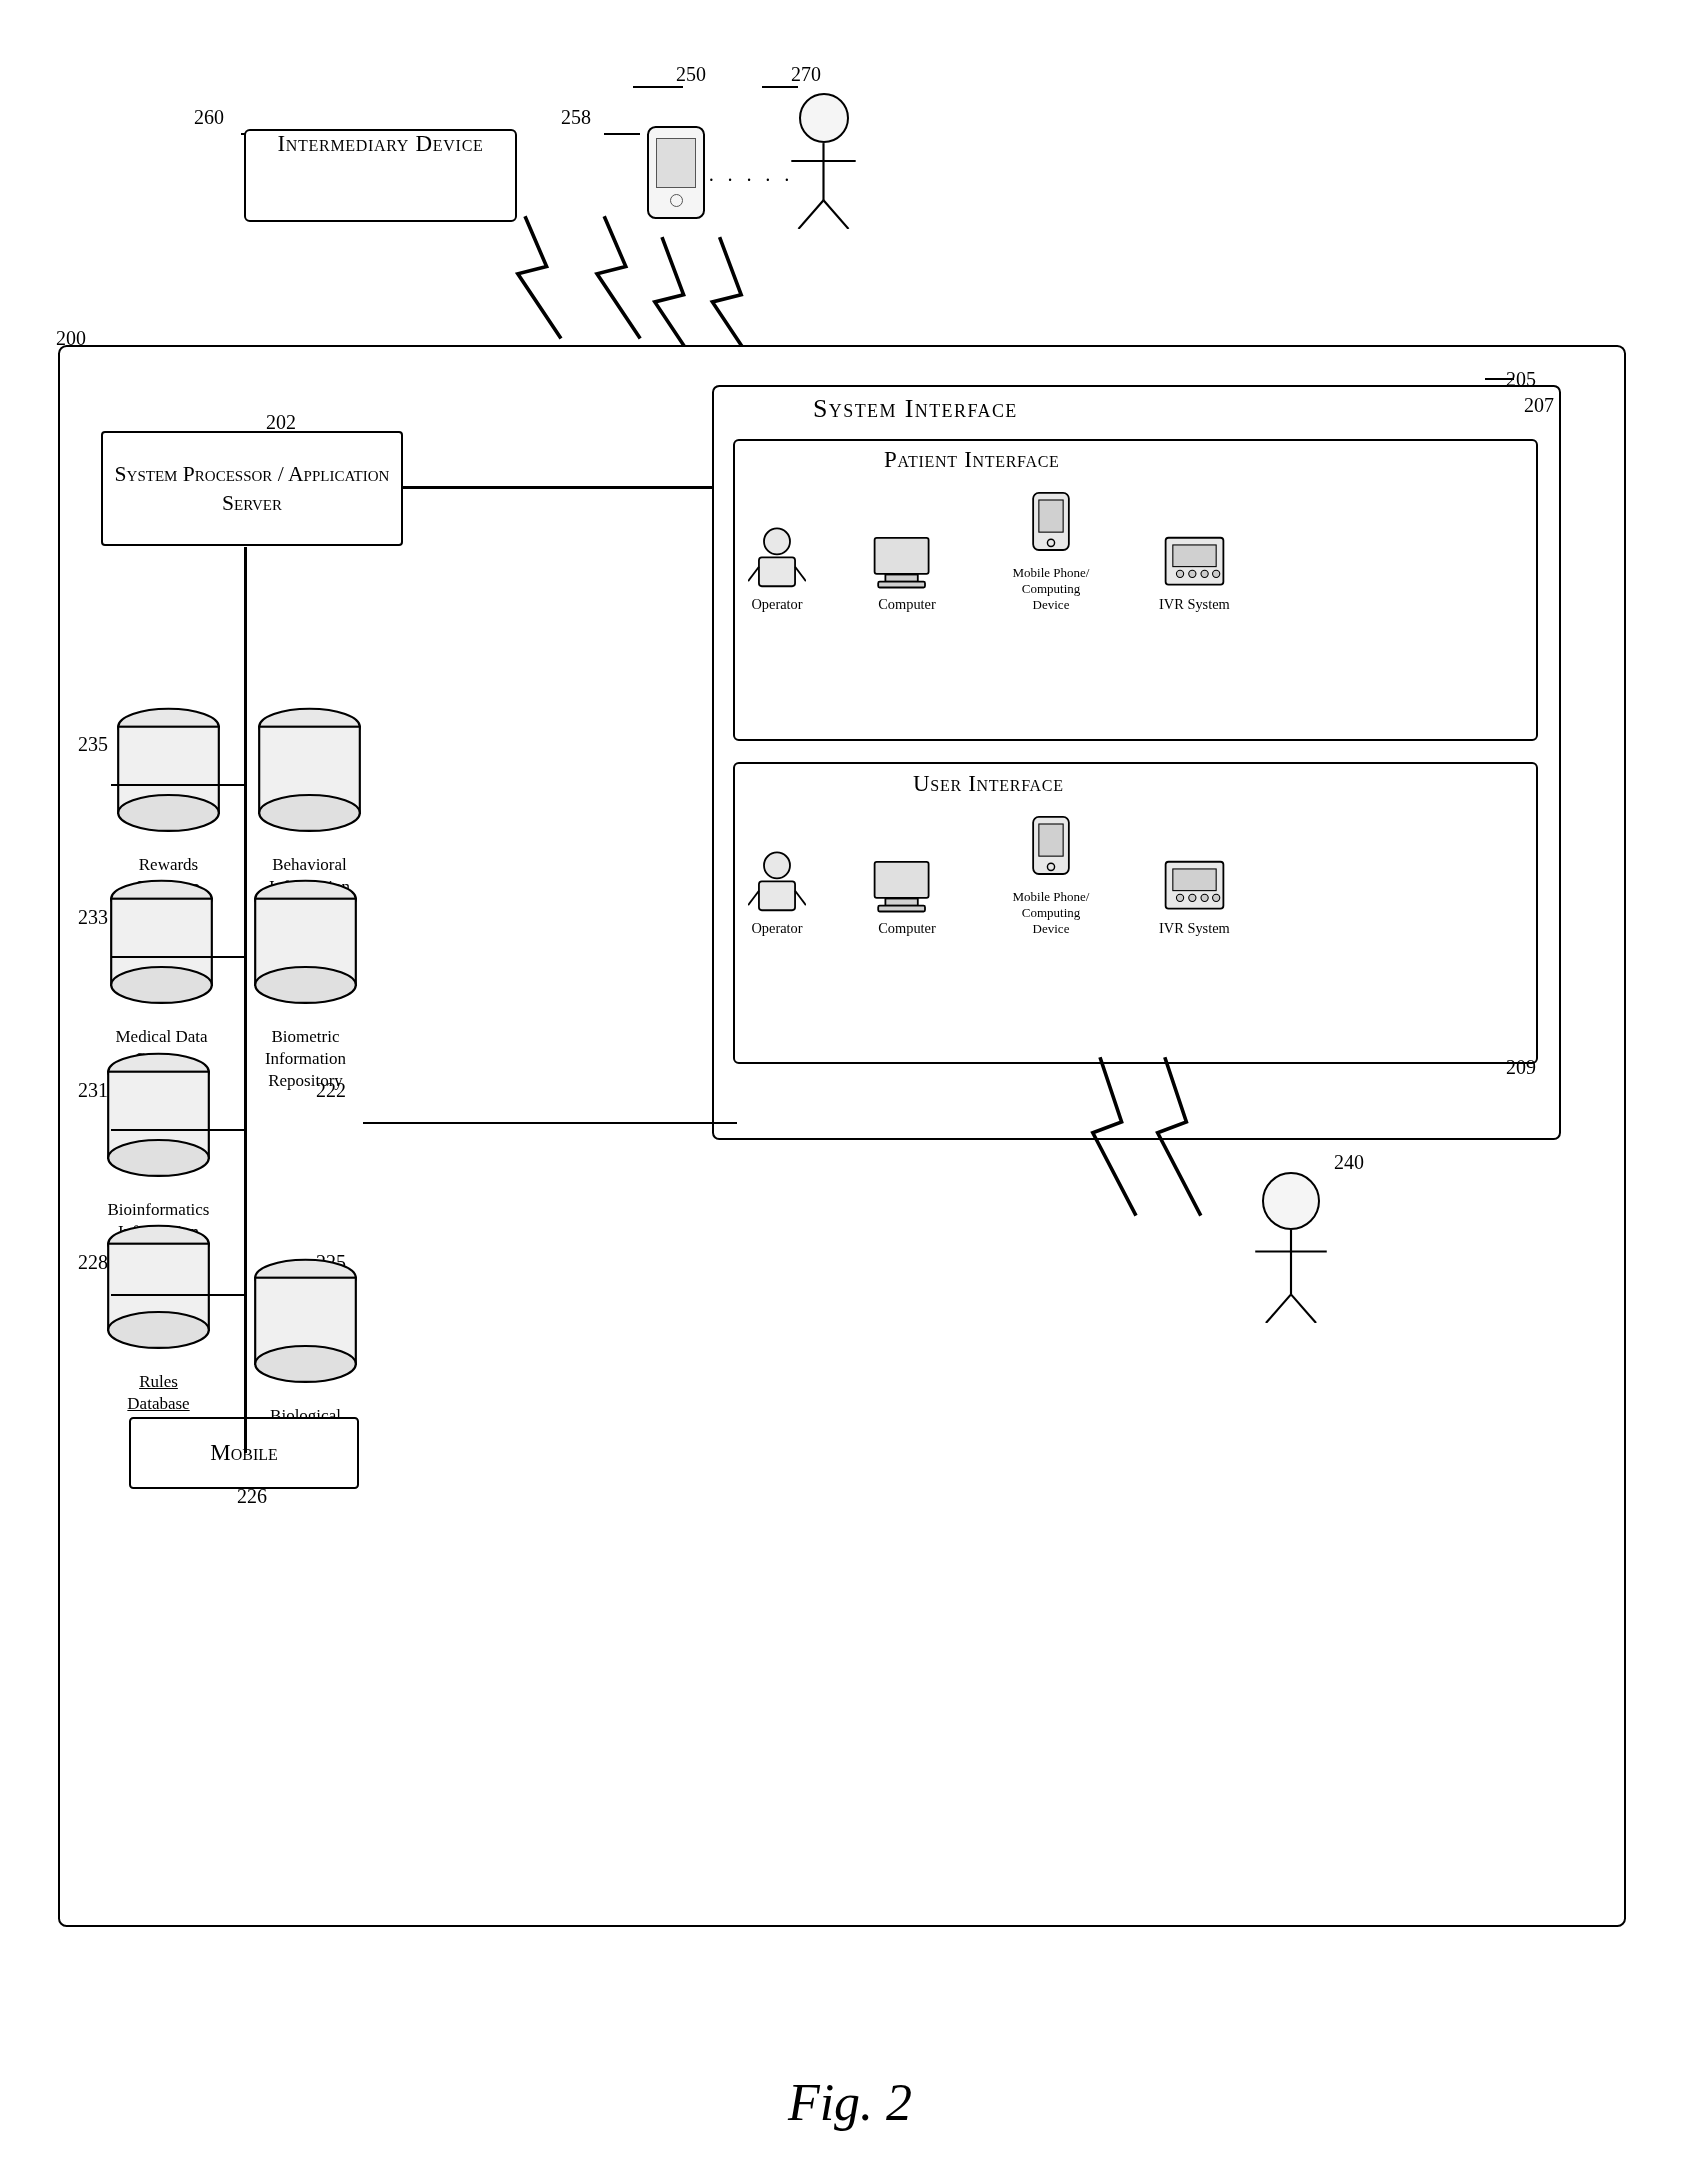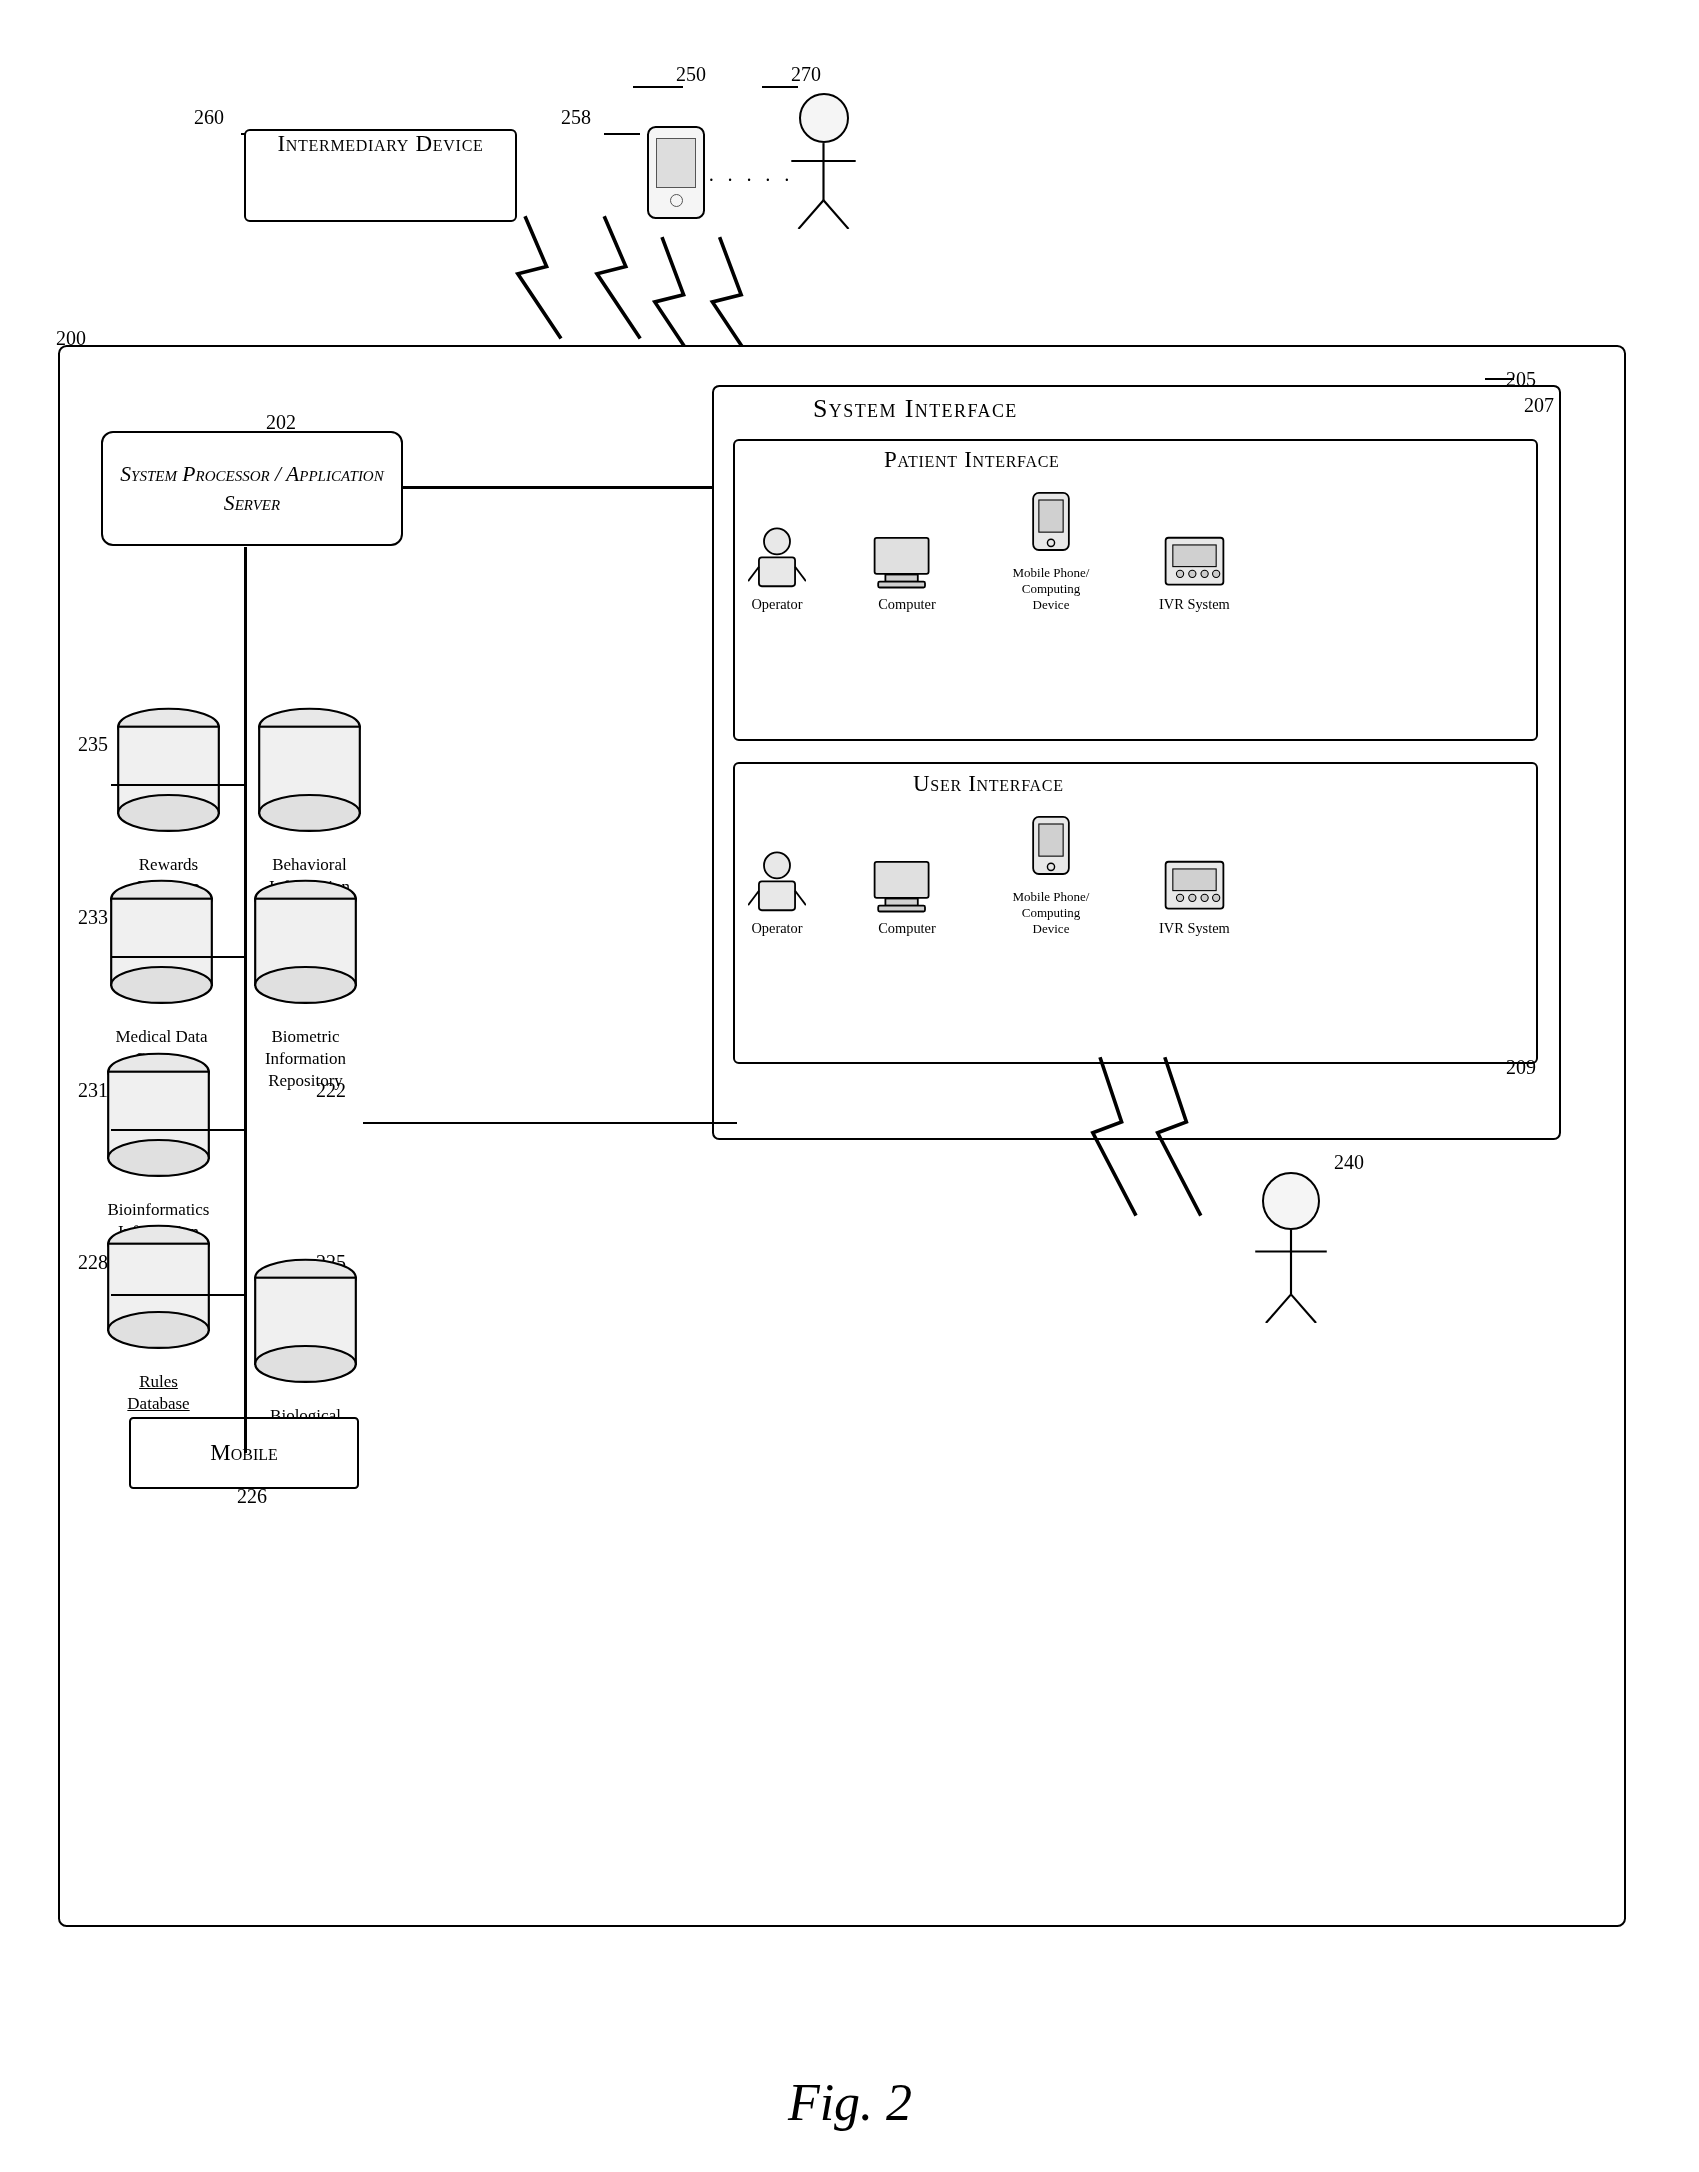--- a/index.html
+++ b/index.html
@@ -76,25 +76,24 @@
       border-radius: 8.6px;
       background: #fff;
     }
 
     
     .processor-box {
       position: absolute;
       top: 431px; left: 101px;
       width: 302px; height: 115px;
       border: 2.2px solid #000;
-      border-radius: 12px;
+      border-radius: 4px;
       background: #fff;
       display: flex; align-items: center; justify-content: flex-start;
       text-align: center;
-      font-style: italic;
     }
     .processor-label {
       font-size: 21.6px;
       font-variant: small-caps;
       line-height: 1.3;
     }
 
     
     .system-interface-box {
       position: absolute;

